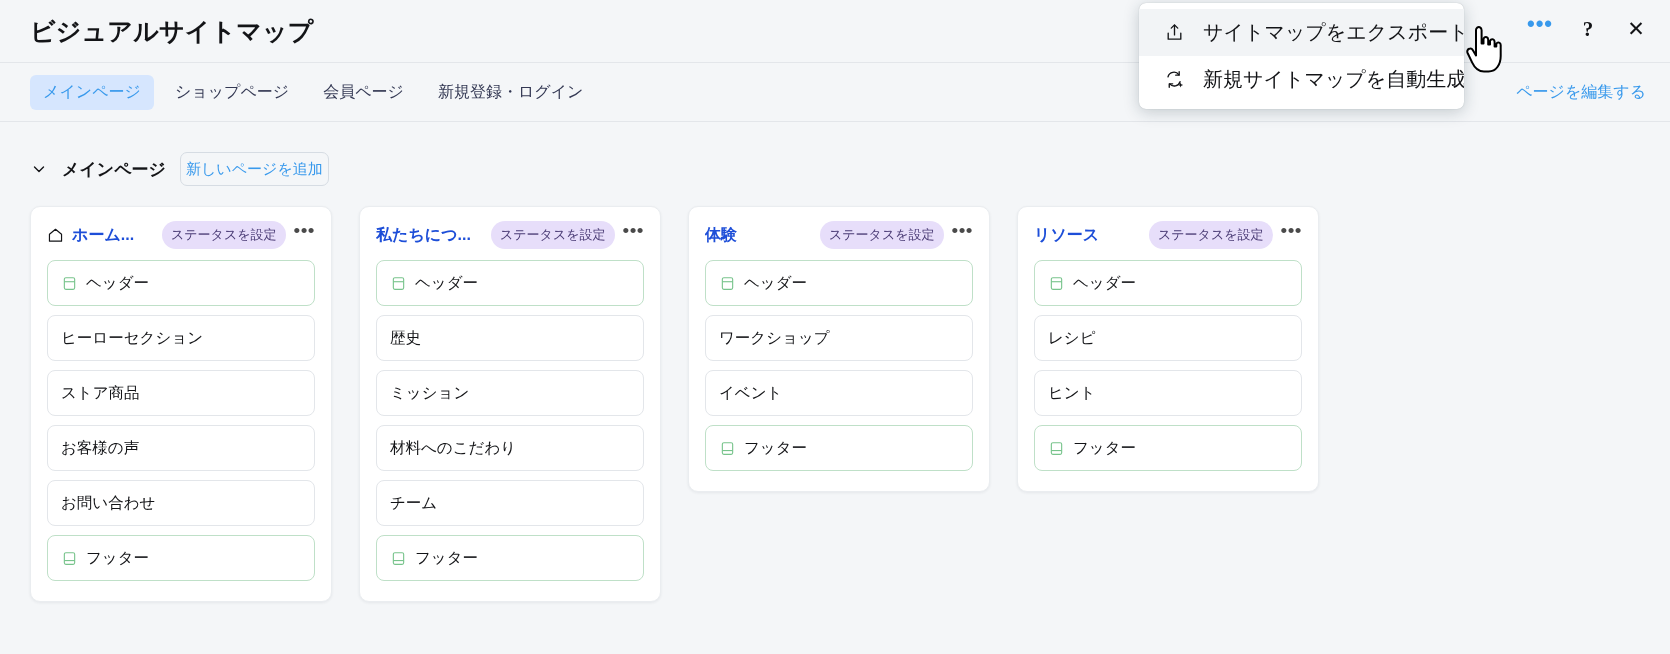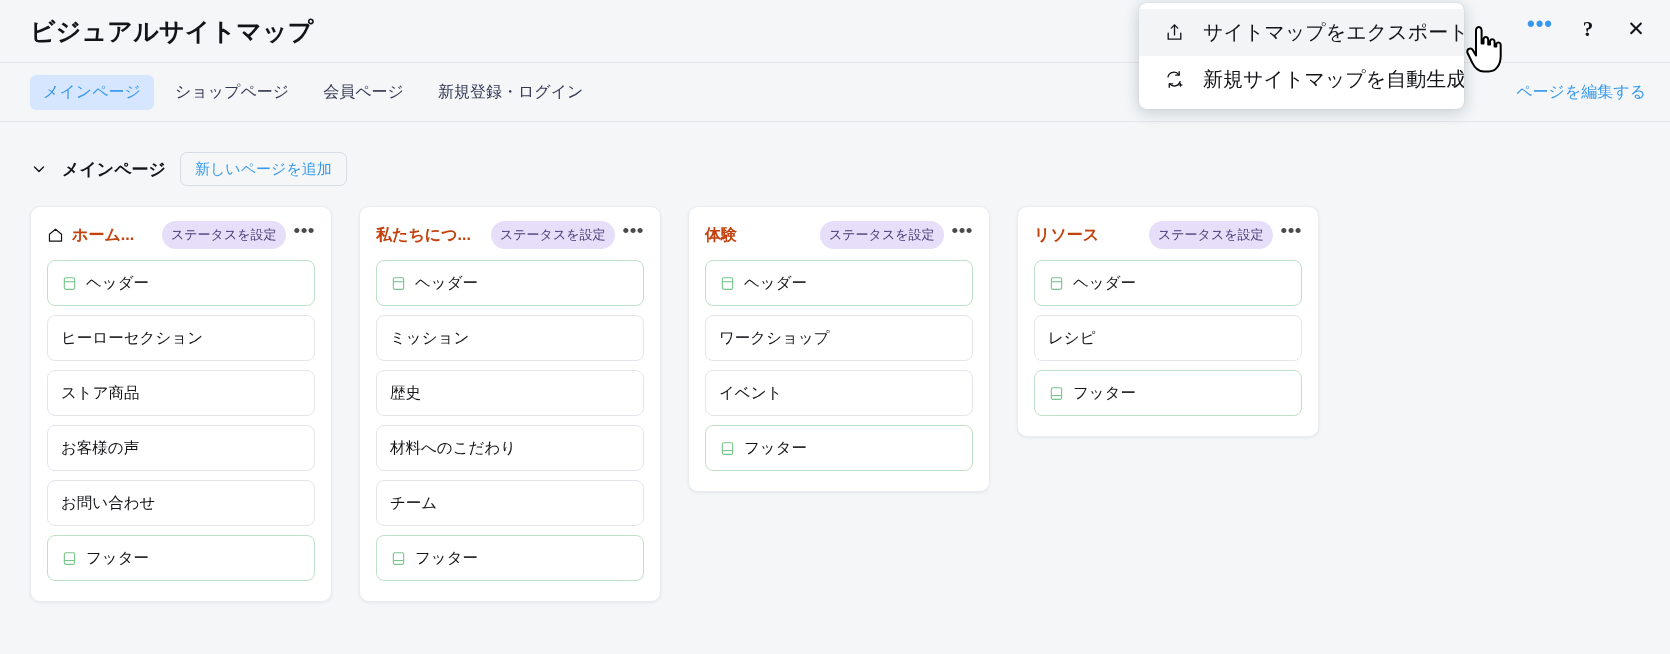--- a/index.html
+++ b/index.html
@@ -127,21 +127,21 @@
     font-size: 17px;
     font-weight: bold;
     color: #131417;
   }
   .add-page-btn {
     border: 1px solid #D6DCE3;
     background: transparent;
     color: #3899EC;
     font-size: 15px;
     border-radius: 7px;
-    padding: 7px 14px;
+    padding: 7px 5px;
     cursor: pointer;
     font-family: inherit;
     line-height: 1.2;
   }
 
   
   .cards {
     position: absolute;
     left: 30px; top: 206px;
     display: flex;
@@ -164,21 +164,21 @@
     gap: 8px;
   }
   .home-icon {
     width: 17px; height: 17px;
     flex: 0 0 auto;
     display: flex; align-items: center; justify-content: center;
   }
   .card-title {
     font-size: 16px;
     font-weight: bold;
-    color: #c2410c;
+    color: #1d4ed8;
     white-space: nowrap;
     overflow: hidden;
   }
   .status-badge {
     background: #E7DEFA;
     color: #4A3B75;
     font-size: 13px;
     border-radius: 14px;
     padding: 5px 9px;
     white-space: nowrap;
@@ -344,24 +344,24 @@
         <div class="item special">
           <span class="glyph">
             <svg width="15" height="15" viewBox="0 0 16 16">
               <rect x="2.5" y="1.8" width="11" height="12.4" rx="1.6" fill="none" stroke="#78C48C" stroke-width="1.2"></rect>
               <path d="M2.5 6.1 H13.5" stroke="#78C48C" stroke-width="1.2"></path>
             </svg>
           </span>
           <span>ヘッダー</span>
         </div>
         <div class="item">
+          <span>歴史</span>
+        </div>
+        <div class="item">
           <span>ミッション</span>
-        </div>
-        <div class="item">
-          <span>歴史</span>
         </div>
         <div class="item">
           <span>材料へのこだわり</span>
         </div>
         <div class="item">
           <span>チーム</span>
         </div>
         <div class="item special">
           <span class="glyph">
             <svg width="15" height="15" viewBox="0 0 16 16">
@@ -413,20 +413,23 @@
           <span class="glyph">
             <svg width="15" height="15" viewBox="0 0 16 16">
               <rect x="2.5" y="1.8" width="11" height="12.4" rx="1.6" fill="none" stroke="#78C48C" stroke-width="1.2"></rect>
               <path d="M2.5 6.1 H13.5" stroke="#78C48C" stroke-width="1.2"></path>
             </svg>
           </span>
           <span>ヘッダー</span>
         </div>
         <div class="item">
           <span>レシピ</span>
+        </div>
+        <div class="item">
+          <span>ヒント</span>
         </div>
         <div class="item special">
           <span class="glyph">
             <svg width="15" height="15" viewBox="0 0 16 16">
               <rect x="2.5" y="1.8" width="11" height="12.4" rx="1.6" fill="none" stroke="#78C48C" stroke-width="1.2"></rect>
               <path d="M2.5 10.2 H13.5" stroke="#78C48C" stroke-width="1.2"></path>
             </svg>
           </span>
           <span>フッター</span>
         </div>

